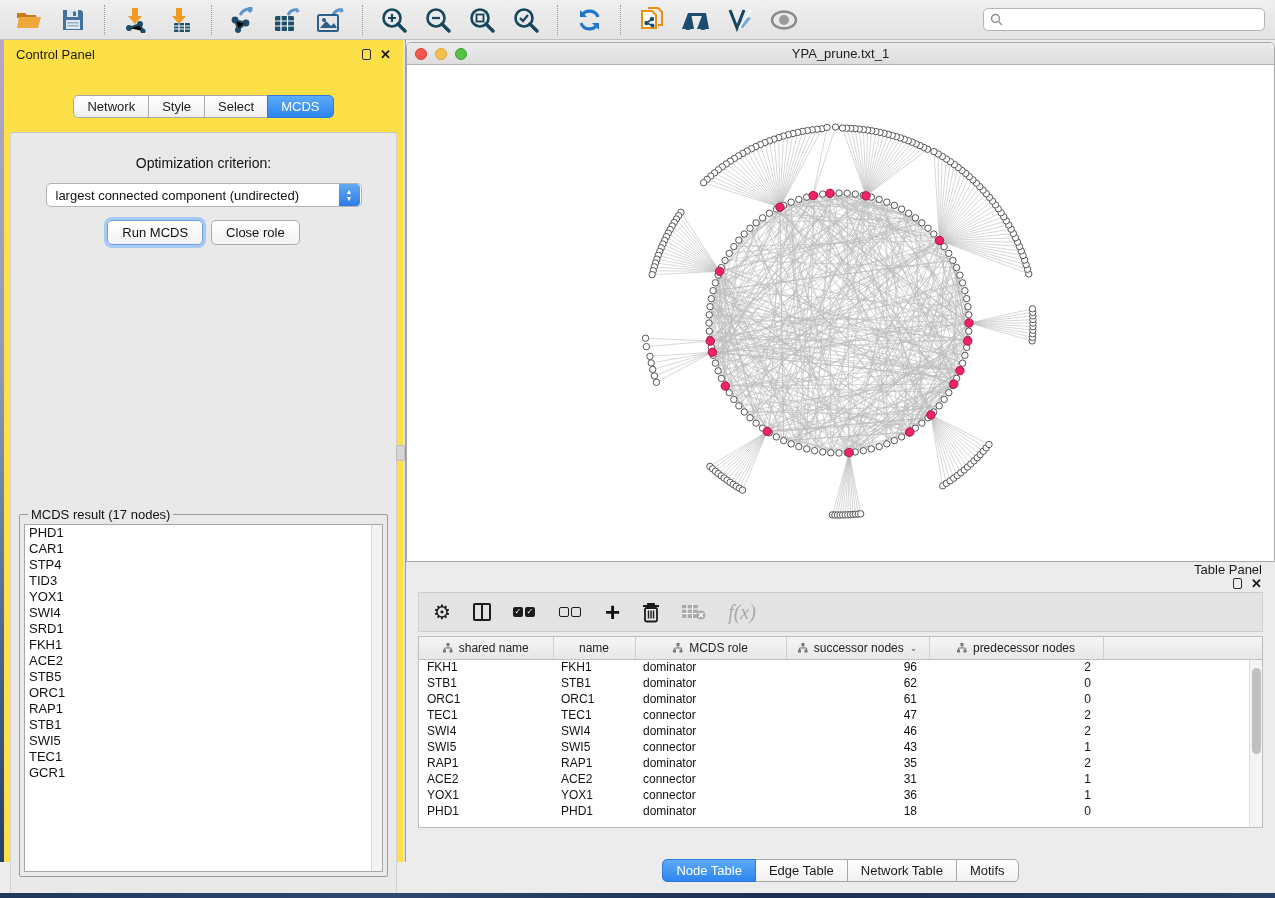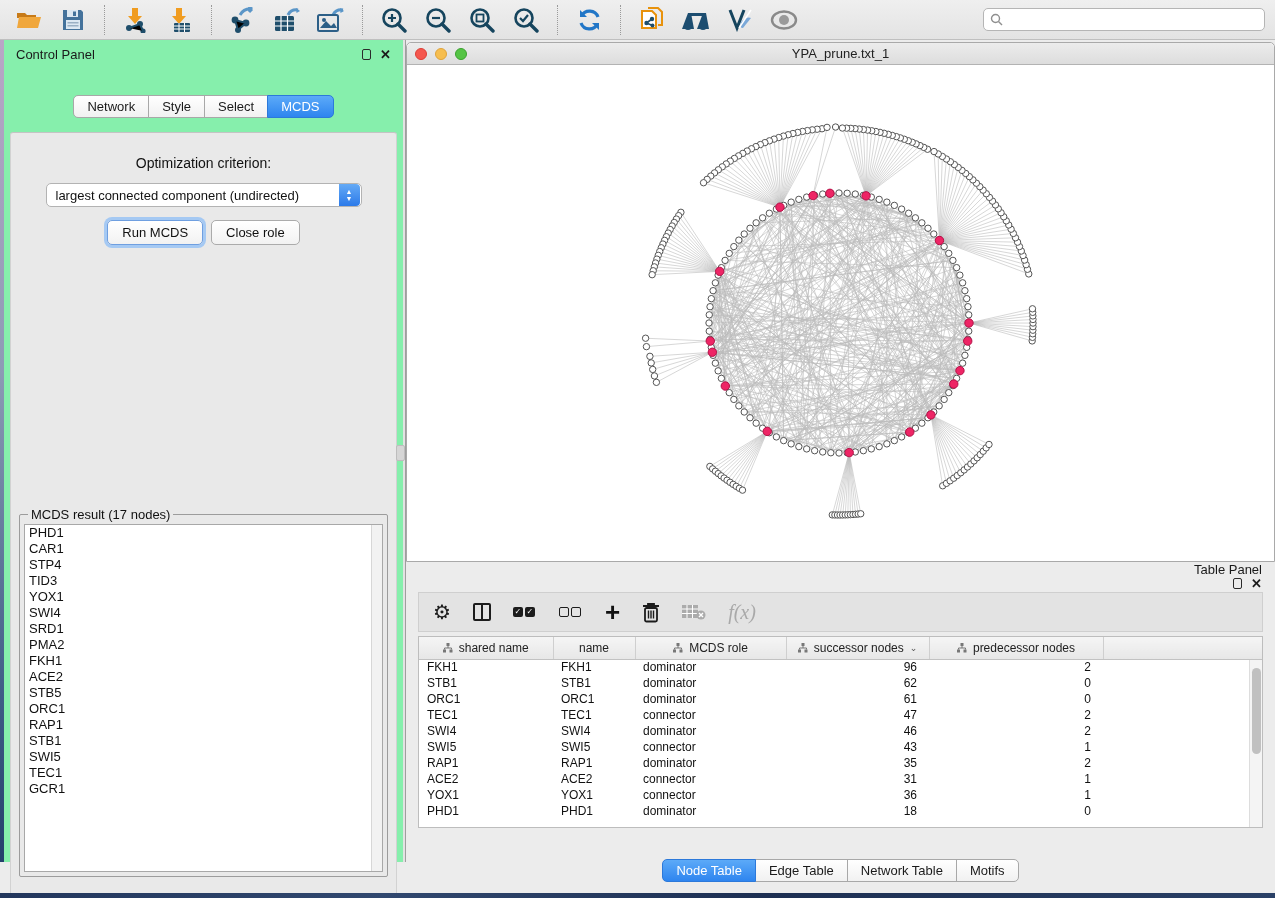--- a/index.html
+++ b/index.html
@@ -12,21 +12,21 @@
     display:flex; align-items:center; padding:0 10px; gap:6px; }
   .tbtn { width:38px; height:32px; display:flex; align-items:center; justify-content:center; border-radius:4px; }
   .tsep { width:1px; height:30px; border-left:1px dotted #9a9a9a; margin:0 6px; }
   .searchbox { margin-left:auto; width:282px; height:23px; background:#fff; border:1px solid #b5b5b5;
     border-radius:5px; display:flex; align-items:center; padding:0 6px; gap:4px; }
   .searchbox input { border:none; outline:none; flex:1; font-size:12px; background:transparent; }
 
   
   .left-strip { position:absolute; left:0; top:40px; width:4px; height:822px;
     background:linear-gradient(#b9a6c6,#8d9bb5 40%,#3e5d86 80%,#24406b); }
-  .control-panel { position:absolute; left:4px; top:40px; width:399px; height:822px; background:#86efac; }
+  .control-panel { position:absolute; left:4px; top:40px; width:399px; height:822px; background:#fde047; }
   .vsplit { position:absolute; left:403px; top:40px; width:3px; height:822px; background:#e2e2e2; border-right:1px solid #9e9e9e; }
   .split-grip { position:absolute; left:396px; top:445px; width:9px; height:16px; background:#d6d6d6;
     border:1px solid #bdbdbd; border-radius:2px; }
 
   .cp-header { height:28px; display:flex; align-items:center; padding:0 12px; }
   .cp-title { font-size:13px; color:#1a1a1a; }
   .win-icons { margin-left:auto; display:flex; align-items:center; gap:9px; }
   .float-ico { width:9px; height:11px; border:1.6px solid #2b2b2b; border-radius:2px; display:inline-block; }
   .close-ico { font-size:13px; font-weight:bold; color:#1a1a1a; line-height:1; }
 
@@ -300,21 +300,20 @@
         <legend>MCDS result (17 nodes)</legend>
         <div class="mcds-list" id="mcds-list">
           <div class="mcds-scroll"></div>
         <div class="mcds-item">PHD1</div>
             <div class="mcds-item">CAR1</div>
             <div class="mcds-item">STP4</div>
             <div class="mcds-item">TID3</div>
             <div class="mcds-item">YOX1</div>
             <div class="mcds-item">SWI4</div>
             <div class="mcds-item">SRD1</div>
-            <div class="mcds-item">PMA2</div>
             <div class="mcds-item">FKH1</div>
             <div class="mcds-item">ACE2</div>
             <div class="mcds-item">STB5</div>
             <div class="mcds-item">ORC1</div>
             <div class="mcds-item">RAP1</div>
             <div class="mcds-item">STB1</div>
             <div class="mcds-item">SWI5</div>
             <div class="mcds-item">TEC1</div>
             <div class="mcds-item">GCR1</div>
           </div>

